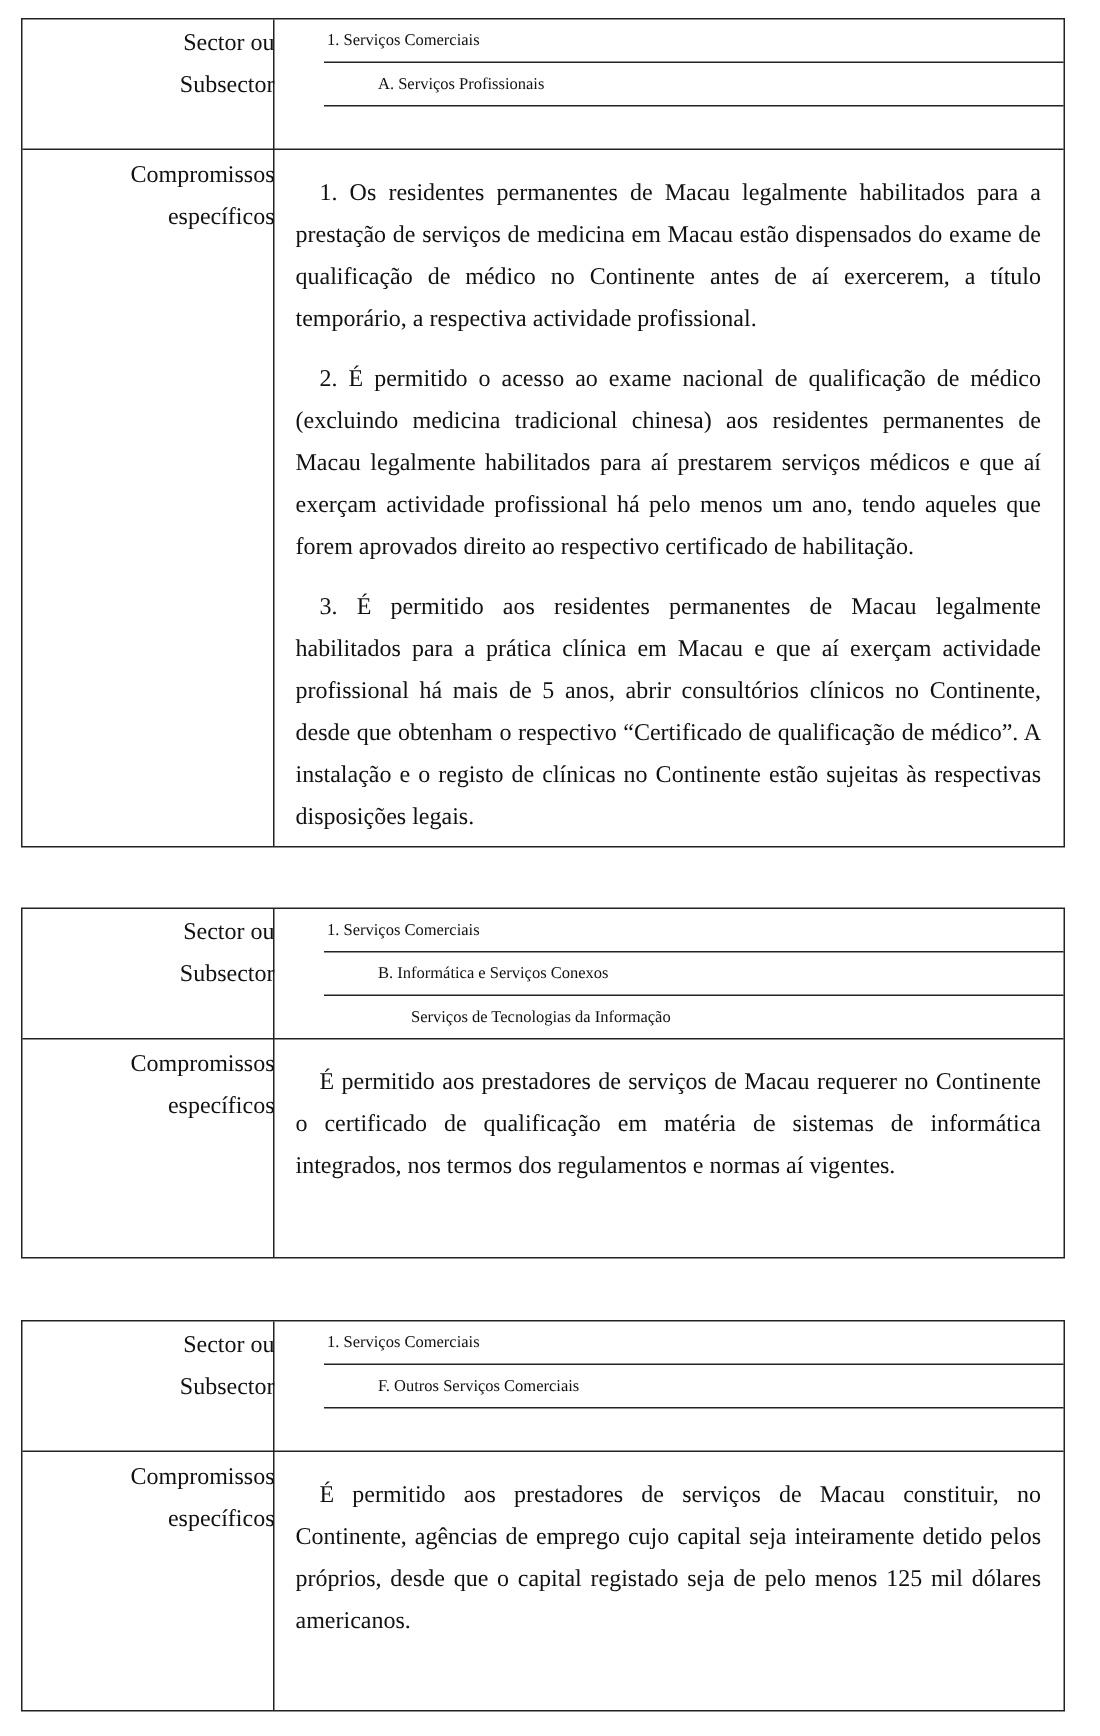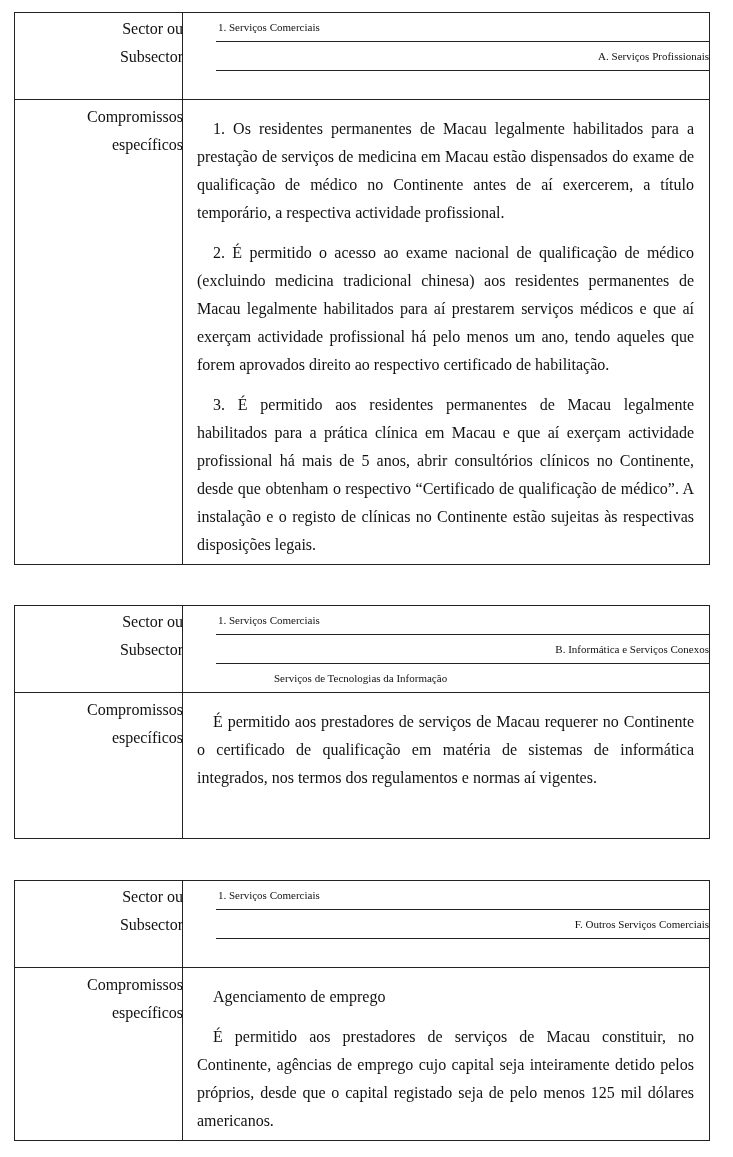--- a/index.html
+++ b/index.html
@@ -23,21 +23,21 @@
   .lbl {
     position: absolute; left: 0; width: 168px; text-align: right;
     font-size: 16px; line-height: 28px;
   }
   .cat {
     position: absolute; left: 169px; right: 0; height: 29px;
     font-size: 11px; line-height: 28px; white-space: nowrap;
     box-sizing: border-box; padding-left: 2px; margin-left: 32px;
   }
   .cat.l1 { top: 0; border-bottom: 1.2px solid #222; }
-  .cat.l2 { top: 29px; border-bottom: 1.2px solid #222; padding-left: 36px; text-align: right; }
+  .cat.l2 { top: 29px; border-bottom: 1.2px solid #222; padding-left: 36px; }
   .cat.l3 { top: 58px; padding-left: 28px; }
   .cat.l3.deep { padding-left: 58px; }
   .body {
     position: absolute; left: 170px; right: 3px; top: 90px;
     font-size: 16px; line-height: 28px; text-align: justify;
   }
   .body p { margin: 12px; text-indent: 16px; }
   .body p.gap { margin-top: 12px; }
   .lbl2 { top: 90px; }
 </style>
@@ -81,16 +81,15 @@
   <div class="left"></div>
   <div class="hdr">
     <div class="lbl" style="top:2px;">Sector ou</div>
     <div class="lbl" style="top:30px;">Subsector</div>
     <div class="cat l1">1. Serviços Comerciais</div>
     <div class="cat l2">F. Outros Serviços Comerciais</div>
   </div>
   <div class="lbl lbl2">Compromissos</div>
   <div class="lbl" style="top:118px;">específicos</div>
   <div class="body">
-    <p>Agenciamento de emprego</p>
     <p class="gap">É permitido aos prestadores de serviços de Macau constituir, no Continente, agências de emprego cujo capital seja inteiramente detido pelos próprios, desde que o capital registado seja de pelo menos 125 mil dólares americanos.</p>
   </div>
 </div>
 
 </body></html>

